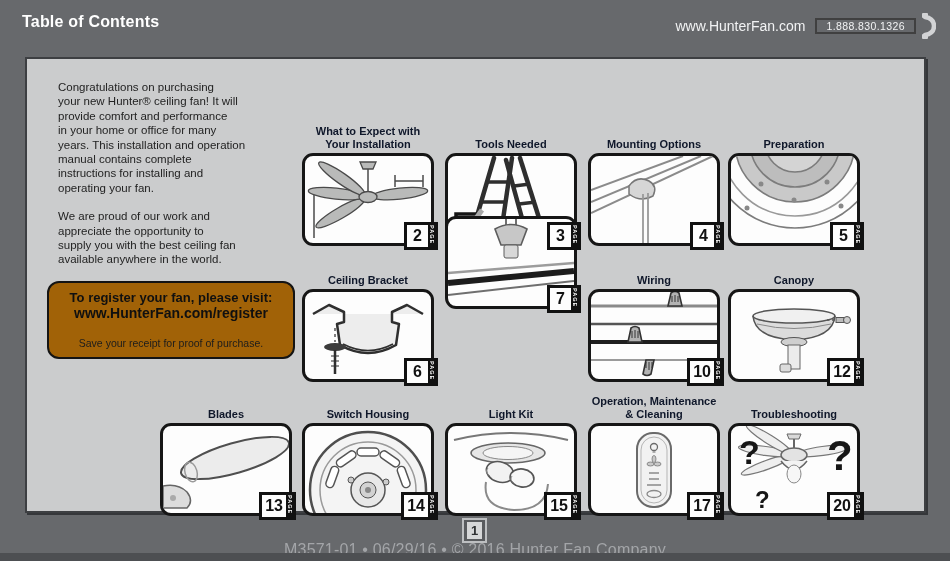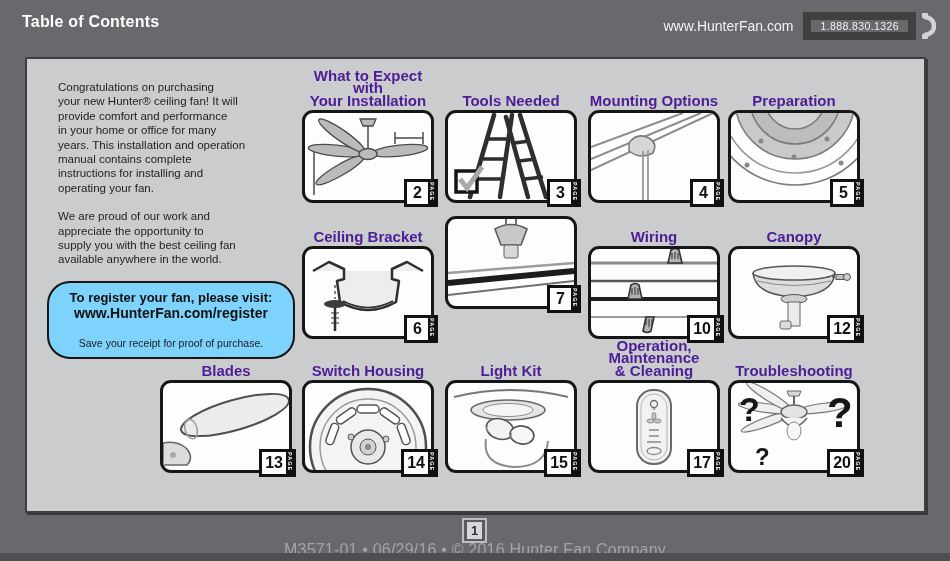--- a/index.html
+++ b/index.html
@@ -5,46 +5,46 @@
   html,body{margin:0;padding:0;}
   body{
     width:950px;height:561px;position:relative;overflow:hidden;
     background:#67696c;
     font-family:"Liberation Sans",sans-serif;
   }
   
   .header-title{position:absolute;left:22px;top:13px;color:#ffffff;font-size:16px;font-weight:bold;letter-spacing:.2px;}
   .header-right{position:absolute;right:14px;top:13px;display:flex;align-items:center;gap:10px;height:26px;}
   .site{color:#f2f3f4;font-size:14px;}
-  .phone-box{border:8px solid #404040;color:#f2f3f4;font-size:10.5px;padding:0 9px;letter-spacing:.4px;}
+  .phone-box{border:2px solid #404040;color:#f2f3f4;font-size:10.5px;padding:0 9px;letter-spacing:.4px;}
   .phone-icon{display:flex;align-items:center;margin-left:-4px;}
   
   .panel{
     position:absolute;left:25px;top:57px;width:901px;height:456px;box-sizing:border-box;
     background:#cbcccd;border:2px solid #3d3f42;box-shadow:2px 2px 0 #35373a;padding-left:48px;
   }
   
   .intro{position:absolute;left:31px;top:21px;width:250px;color:#232323;}
   .para{margin:0 0 14px 0;font-size:11.5px;line-height:14.4px;white-space:pre-line;}
   .register{
     position:absolute;left:20px;top:222px;width:248px;box-sizing:border-box;
-    background:#7dd3fc;border:2px solid #141414;border-radius:23px;
+    background:#a16207;border:2px solid #141414;border-radius:12px;
     text-align:center;padding:7px 2px 8px 2px;
   }
   .reg1{font-size:13px;font-weight:bold;color:#101010;line-height:15px;}
   .reg2{font-size:14px;font-weight:bold;color:#101010;line-height:16px;}
   .reg3{font-size:10.5px;color:#1c1c1c;margin-top:16px;}
   
   .cell{position:absolute;width:132px;}
   .r1{top:21px}.r2{top:157px}.r3{top:291px}
   .c0{left:133px}.c1{left:275px}.c2{left:418px}.c3{left:561px}.c4{left:701px}
   .cell-title{
     height:30px;display:flex;align-items:flex-end;justify-content:center;
-    text-align:center;font-weight:bold;font-size:15px;line-height:12.5px;
-    color:#4c1d95;white-space:pre-line;padding-bottom:3px;box-sizing:border-box;
+    text-align:center;font-weight:bold;font-size:11px;line-height:12.5px;
+    color:#0f172a;white-space:pre-line;padding-bottom:3px;box-sizing:border-box;margin-top:43px;
   }
   .thumb{position:relative;width:132px;height:93px;box-sizing:border-box;
     background:#fdfdfd;border:3px solid #161616;border-radius:11px;}
   .art{position:absolute;inset:0;border-radius:8px;overflow:hidden;}
   .art svg{display:block;width:100%;height:100%;}
   .badge{position:absolute;right:-7px;bottom:-7px;z-index:2;background:#111111;
     display:flex;align-items:stretch;padding:3px 2px 3px 3px;}
   .badge-num{background:#fdfdfd;color:#111111;font-weight:bold;font-size:16px;line-height:1;
     display:flex;align-items:center;justify-content:center;padding:3px 3px;min-width:15px;}
   .badge-page{writing-mode:vertical-rl;text-orientation:mixed;font-size:5.5px;letter-spacing:1px;

